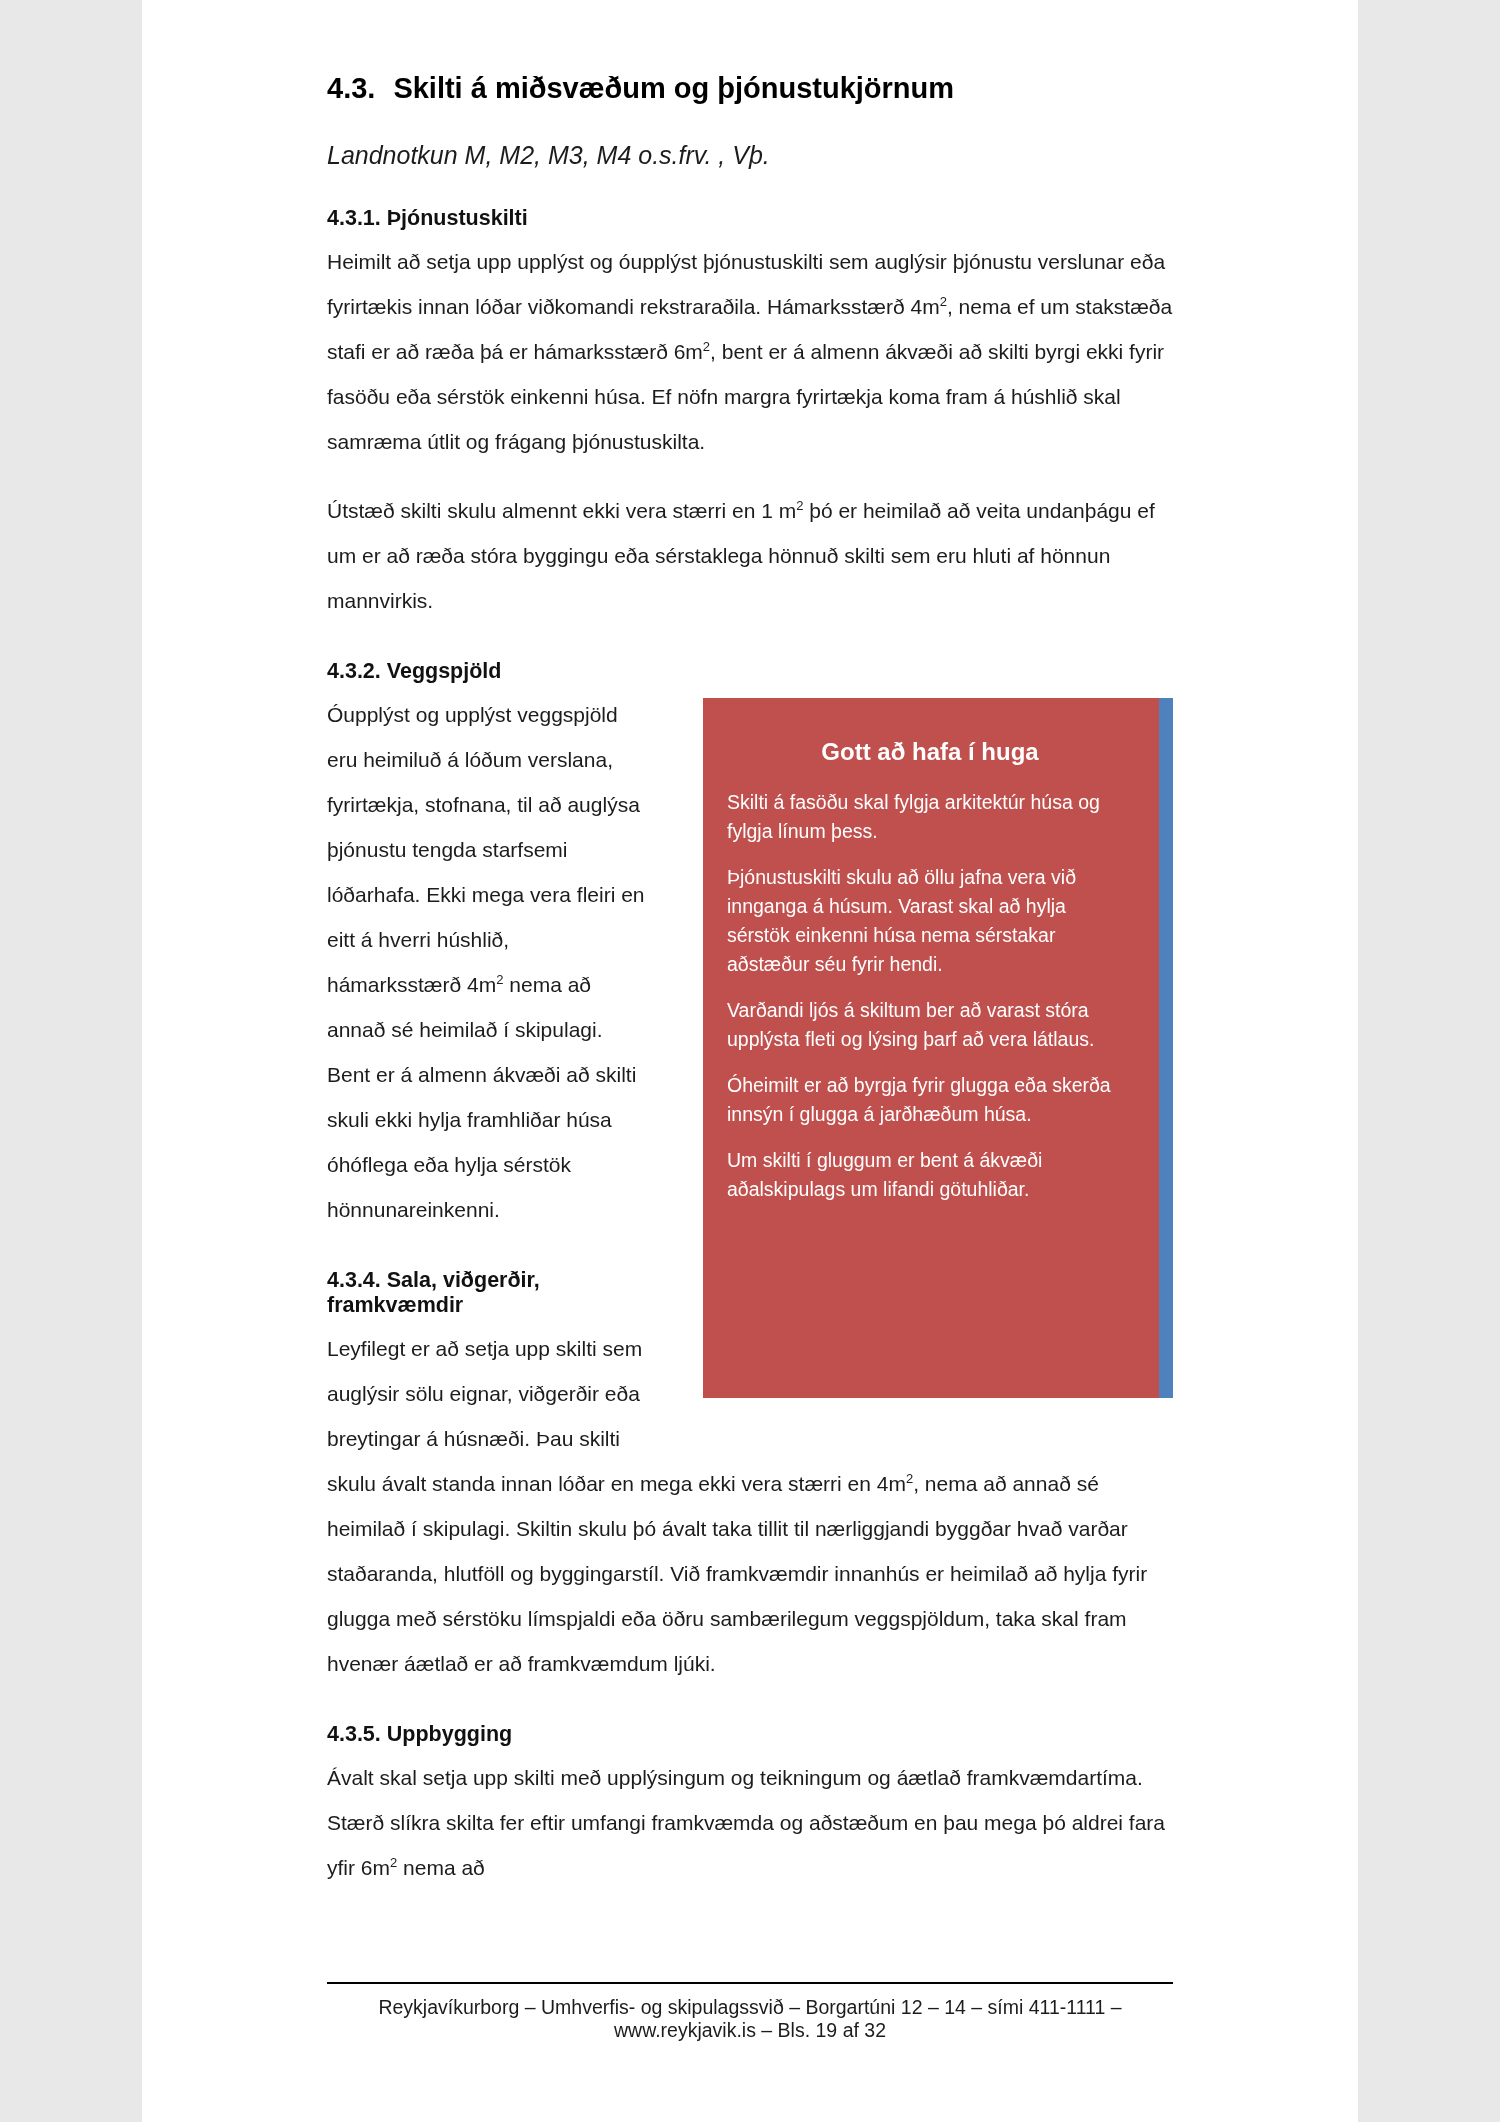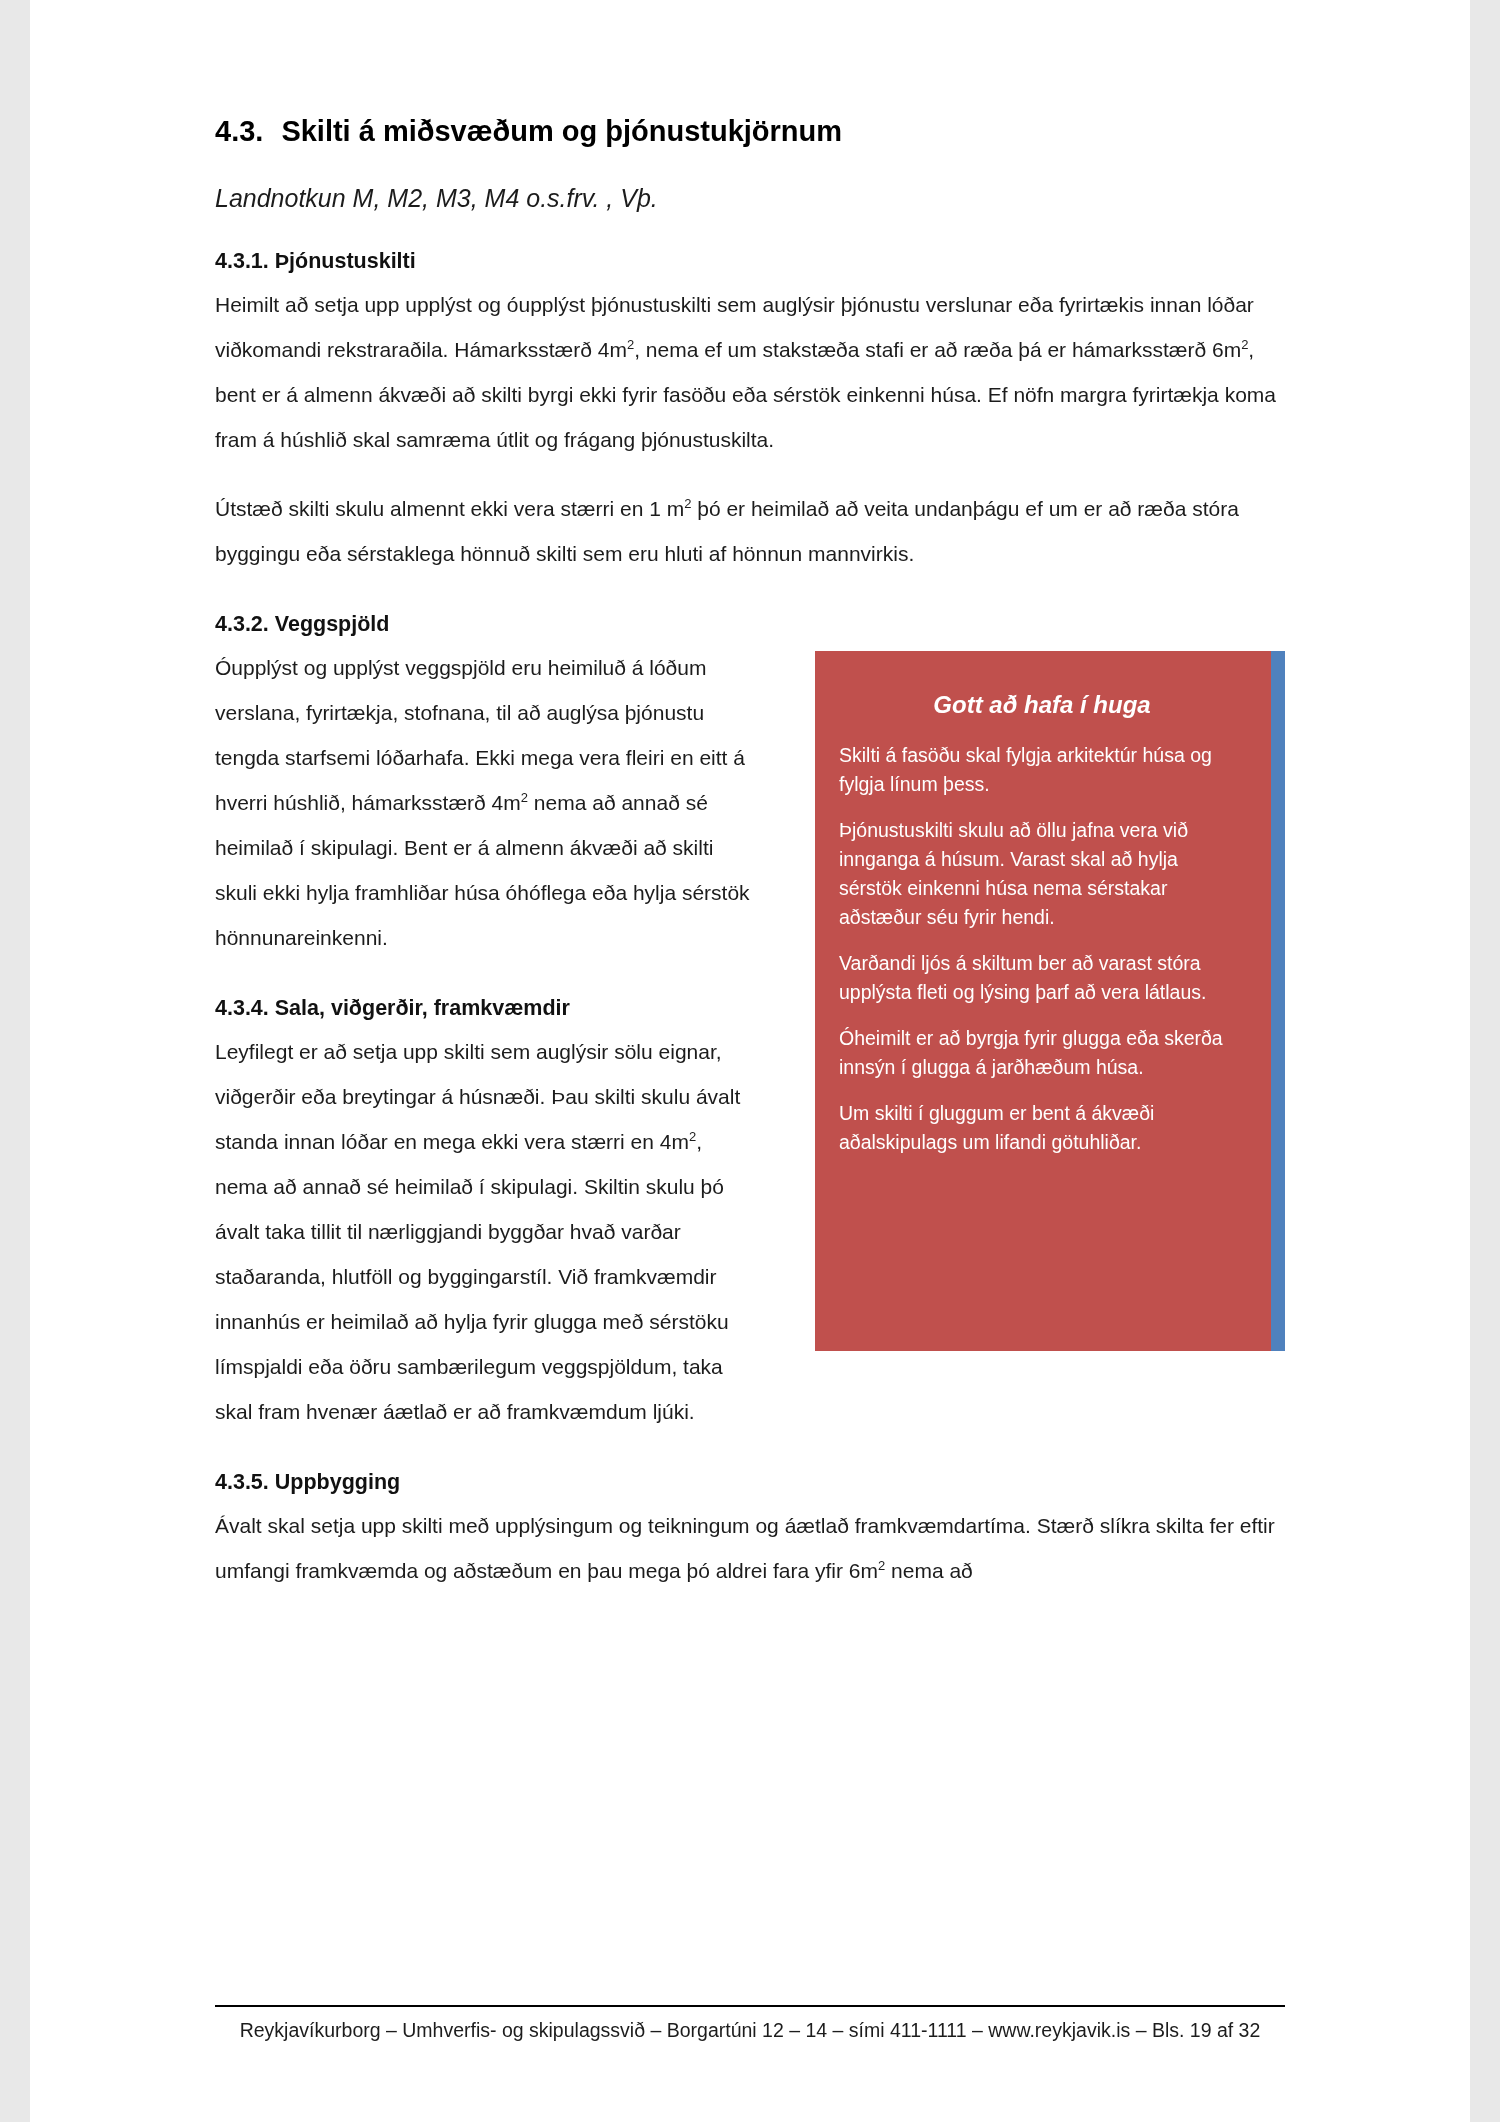--- a/index.html
+++ b/index.html
@@ -1,23 +1,23 @@
 <!DOCTYPE html>
 <html><head>
 <meta charset="utf-8">
 <style>
   * { margin:0; padding:0; box-sizing:border-box; }
   html, body { background:#e8e8e8; }
   body { font-family:"Liberation Sans","DejaVu Sans",sans-serif; color:#1c1c1c; }
   .page {
     position:relative;
-    width:1440px; height:2122px;
+    width:1216px; height:2122px;
     margin:0 auto;
     background:#ffffff;
-    padding:115px 185px 0 185px;
+    padding:72px 185px 0 185px;
     overflow:hidden;
   }
   h1.title { font-size:29px; font-weight:700; color:#000; margin-bottom:36px; }
   h1.title .num { margin-right:18px; }
   .subtitle { font-style:italic; font-size:25px; margin-bottom:16px; }
   h2.sec { font-size:21.5px; font-weight:700; margin:36px 0 8px 0; color:#111; }
   p.body { font-size:21px; line-height:45px; margin-bottom:24px; }
   sup { font-size:13px; vertical-align:super; line-height:0; }
 
   .callout {
@@ -27,21 +27,21 @@
     min-height:700px;
     margin:6px 0 34px 55px;
     background:#c0504d;
     color:#ffffff;
     padding:26px 40px 30px 24px;
   }
   .callout .stripe {
     position:absolute; top:0; right:0; bottom:0; width:14px;
     background:#4f81bd;
   }
-  .callout h3 { text-align:center; font-size:24px; font-weight:700; margin:14px 0 22px 0;font-style:italic; }
+  .callout h3 { text-align:center; font-size:24px; font-weight:700; margin:14px 0 22px 0; }
   .callout p { font-size:19.5px; line-height:29px; margin-bottom:17px; }
 
   .footer {
     position:absolute; left:185px; right:185px; bottom:80px;
     border-top:2px solid #000;
     padding-top:12px;
     text-align:center;
     font-size:19.5px;
     color:#1c1c1c;
   }

